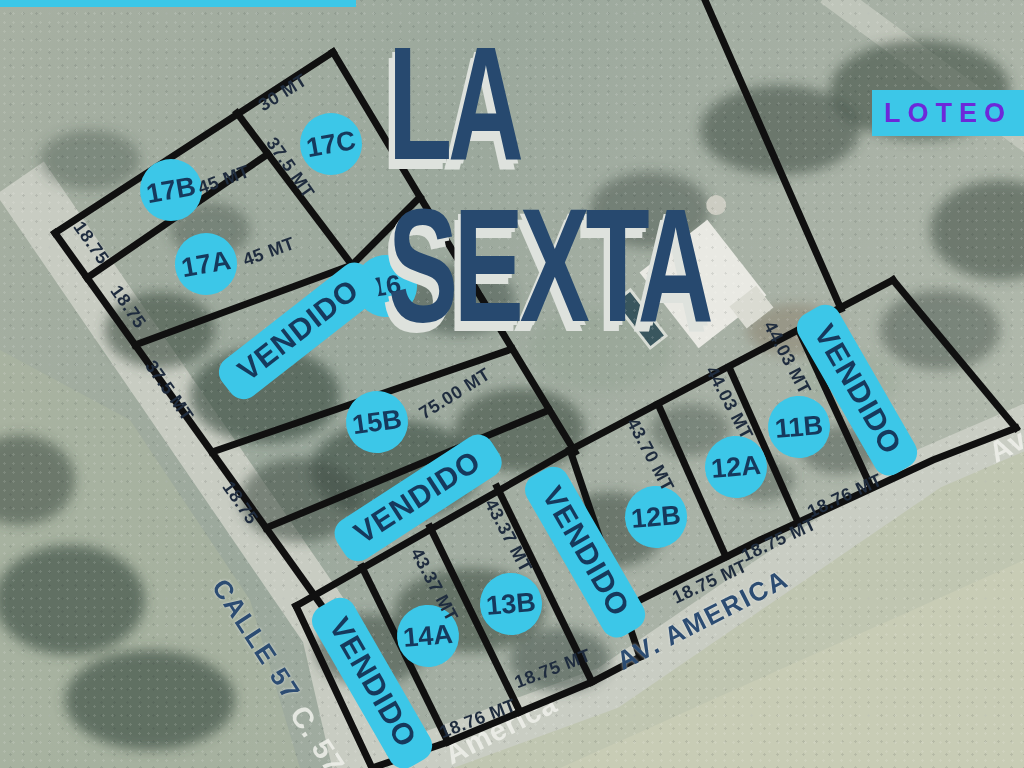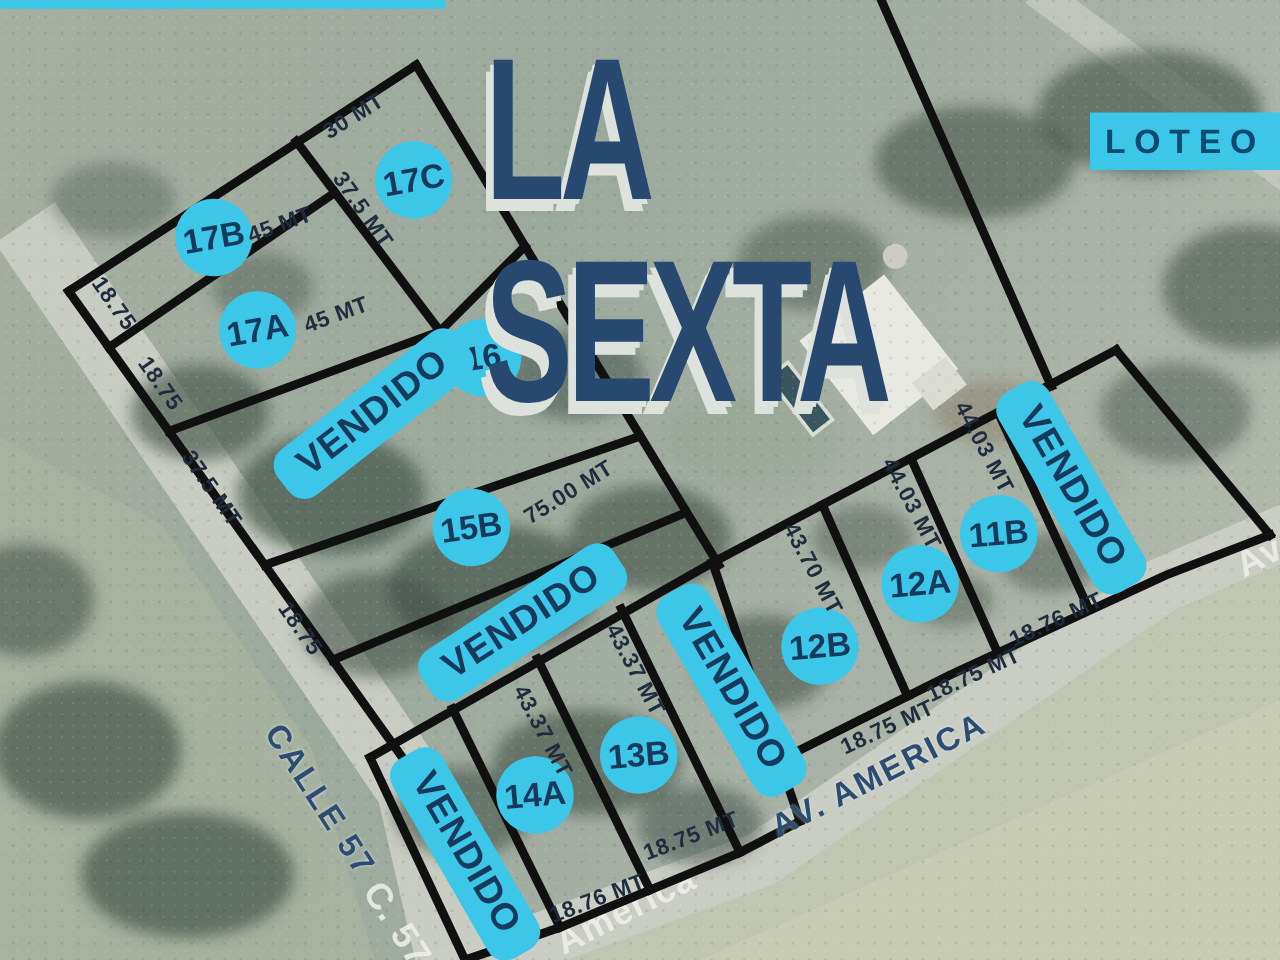--- a/index.html
+++ b/index.html
@@ -26,21 +26,21 @@
   .road-overlay{position:absolute;color:#2c4c72;font-weight:bold;font-size:26px;
         letter-spacing:2px;transform:translate(-50%,-50%);
         text-shadow:0 0 3px rgba(235,238,235,.8);}
   .road-base{position:absolute;color:#eef0ea;font-weight:bold;font-size:29px;
         letter-spacing:1px;opacity:.88;transform:translate(-50%,-50%);}
   #title{position:absolute;left:388px;top:22px;color:var(--titlenavy);
          font-size:150px;font-weight:800;letter-spacing:-6px;line-height:1;
          transform:scale(.70,1.08);transform-origin:left top;
          text-shadow:-9px 9px 0 #dee2dd,-4px 4px 0 #dee2dd;}
   #loteo{position:absolute;left:872px;top:90px;width:152px;height:46px;
-         background:var(--cyan);color:#0c4a6e;font-size:27px;font-weight:bold;
+         background:var(--cyan);color:#6d28d9;font-size:27px;font-weight:bold;
          letter-spacing:7px;display:flex;align-items:center;justify-content:center;}
   #topstrip{position:absolute;left:0;top:0;width:356px;height:7px;background:var(--cyan);}
 </style>
 </head>
 <body>
 
 <div id="stage" style="--cyan: #3cc7e8; --navy: #16395c; --titlenavy: #27496f;">
 
   <svg width="1024" height="768" viewBox="0 0 1024 768">
     <defs>

